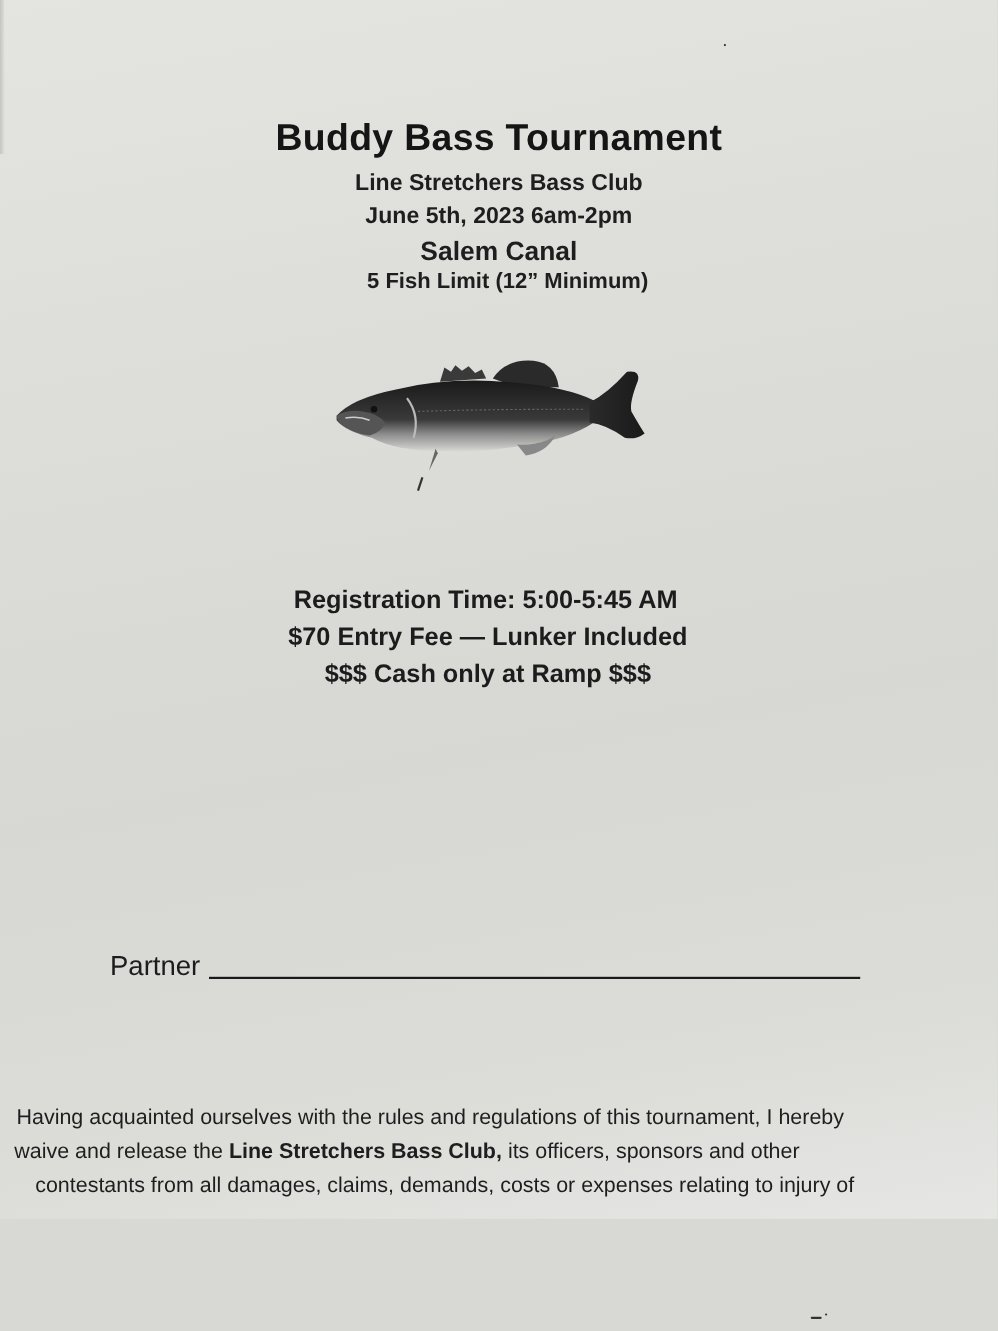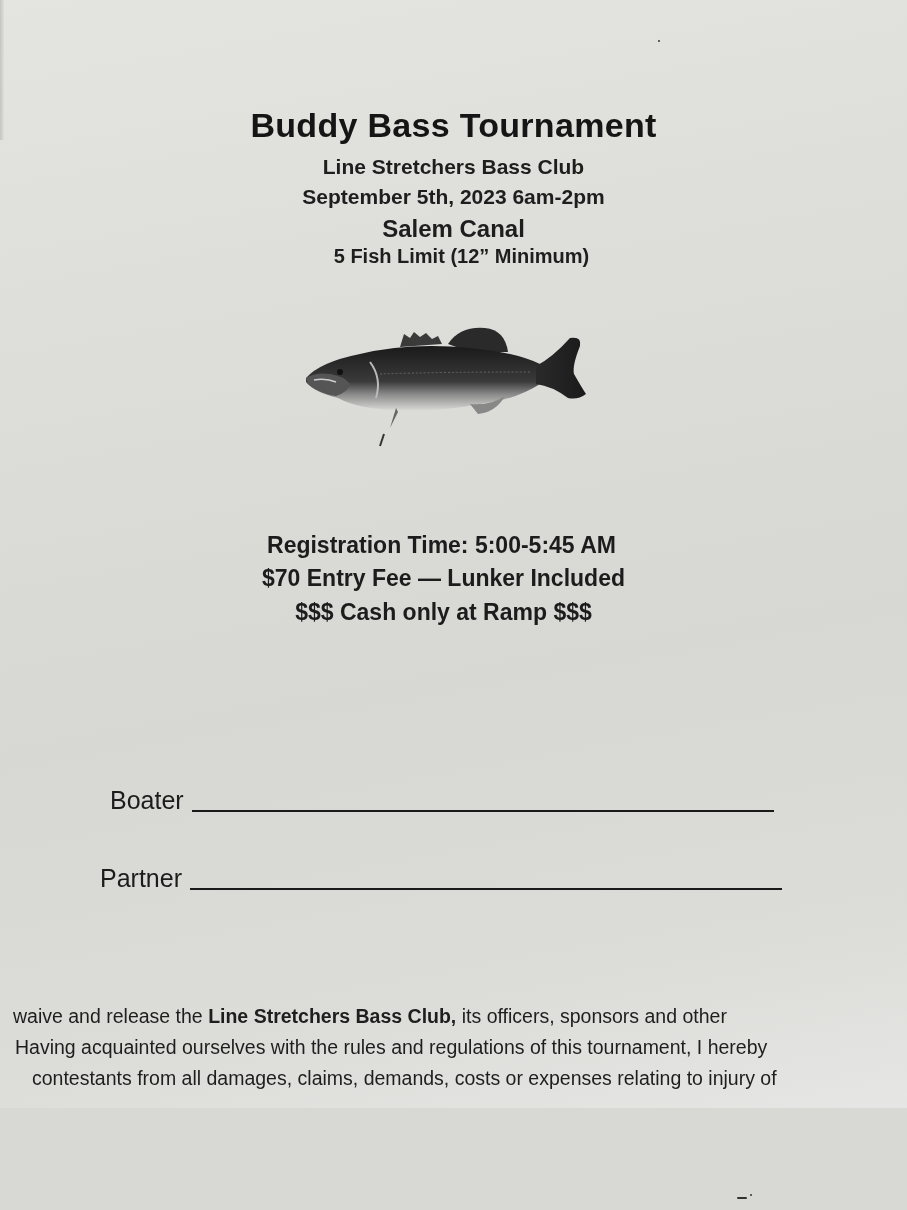--- a/index.html
+++ b/index.html
@@ -109,21 +109,21 @@
     }
   </style>
 </head>
 <body>
 
 <div class="paper">
   <div class="paper-edge"></div>
 
   <div class="center-block title">Buddy Bass Tournament</div>
   <div class="center-block subline sub1">Line Stretchers Bass Club</div>
-  <div class="center-block subline sub2">September 5th,  2023 6am-2pm</div>
+  <div class="center-block subline sub2">June 5th,  2023 6am-2pm</div>
   <div class="center-block subline sub3">Salem Canal</div>
   <div class="center-block subline sub4">5 Fish Limit (12” Minimum)</div>
 
   <svg class="fish" viewBox="0 0 290 130" xmlns="http://www.w3.org/2000/svg">
     <defs>
       <linearGradient id="body" x1="0" y1="0" x2="0" y2="1">
         <stop offset="0" stop-color="#1a1a1a"></stop>
         <stop offset="0.55" stop-color="#3a3a3a"></stop>
         <stop offset="0.75" stop-color="#8a8a8a"></stop>
         <stop offset="1" stop-color="#d8d8d5"></stop>
@@ -151,32 +151,28 @@
 
     <path d="M170 82 Q190 84 205 74 Q196 90 178 92 Z" fill="#888"></path>
     <path d="M96 86 L90 106 L98 90 Z" fill="#666"></path>
     <path d="M84 112 L80 124" stroke="#333" stroke-width="2"></path>
   </svg>
 
   <div class="center-block info info1">Registration Time: 5:00-5:45 AM</div>
   <div class="center-block info info2">$70 Entry Fee — Lunker Included</div>
   <div class="center-block info info3">$$$ Cash only at Ramp $$$</div>
 
-  <div class="field boater">
-    <span class="field-label">Boater</span>
-    <span class="field-line"></span>
-  </div>
 
   <div class="field partner">
     <span class="field-label">Partner</span>
     <span class="field-line"></span>
   </div>
 
   <div class="waiver">
+    <span class="wl wl1">Having acquainted ourselves with the rules and regulations of this tournament, I hereby</span>
     <span class="wl wl2"><span>waive and release the </span><b>Line Stretchers Bass Club,</b><span> its officers, sponsors and other</span></span>
-    <span class="wl wl1">Having acquainted ourselves with the rules and regulations of this tournament, I hereby</span>
     <span class="wl wl3">contestants from all damages, claims, demands, costs or expenses relating to injury of</span>
   </div>
 
   <div class="speck" style="left:658px;top:40px;width:2px;height:2px;"></div>
   <div class="speck" style="left:737px;top:1197px;width:10px;height:2px;"></div>
   <div class="speck" style="left:750px;top:1194px;width:2px;height:2px;"></div>
 </div>
 
 </body></html>

